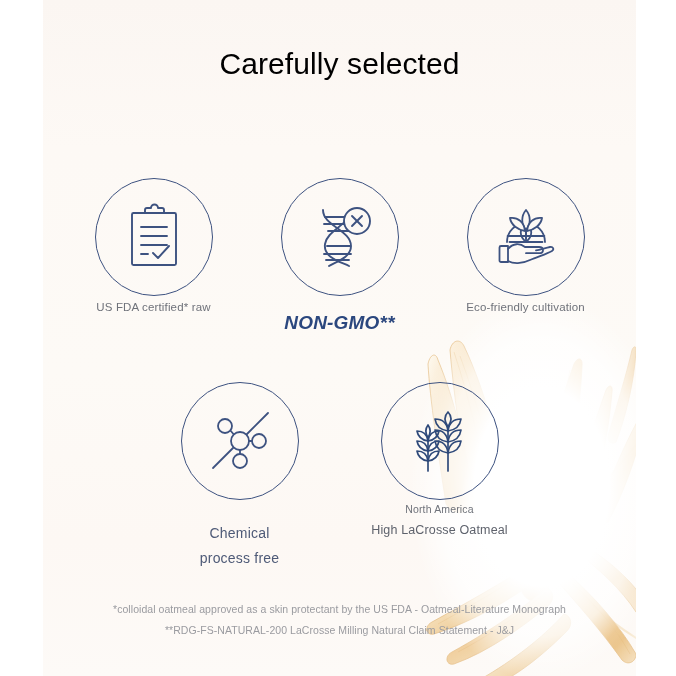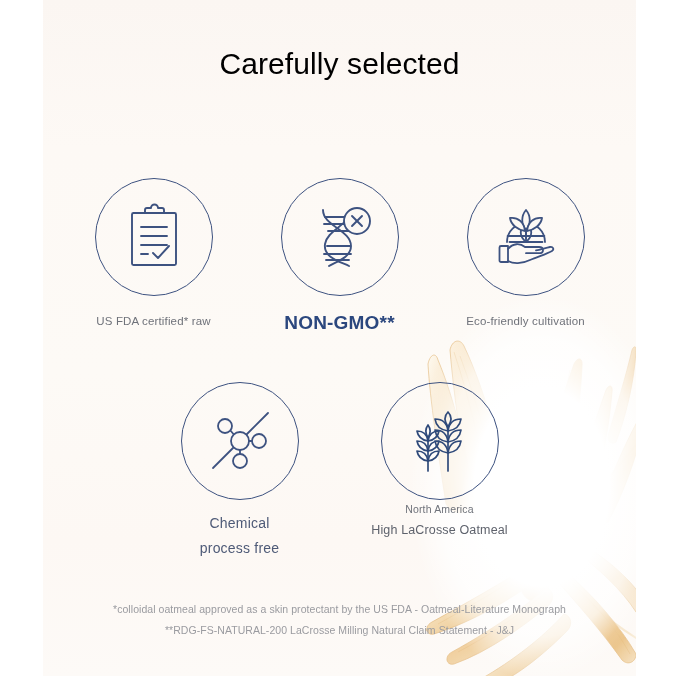--- a/index.html
+++ b/index.html
@@ -118,43 +118,44 @@
     border: 1.6px solid #3d5280;
     display: flex;
     align-items: center;
     justify-content: center;
     background: transparent;
     box-sizing: border-box;
   }
   .circle svg { display: block; }
 
   .caption {
-    margin-top: 14px;
+    margin-top: 0;
     text-align: center;
     color: #6f727a;
     font-size: 11.5px;
     line-height: 2.0;
     letter-spacing: 0.15px;
   }
   .caption .l2 { display: block; }
 
   
   .caption-strong {
     margin-top: 15px;
     text-align: center;
     color: #2b477e;
     font-size: 19px;
     font-weight: bold;
     line-height: 1.28;
     letter-spacing: 0.2px;
+    font-style: italic;
   }
 
   
   .caption-mid {
-    margin-top: 11px;
+    margin-top: 21px;
     text-align: center;
     color: #4e5a77;
     font-size: 14px;
     line-height: 1.75;
     letter-spacing: 0.2px;
   }
 
   
   .caption-mixed {
     text-align: center;

